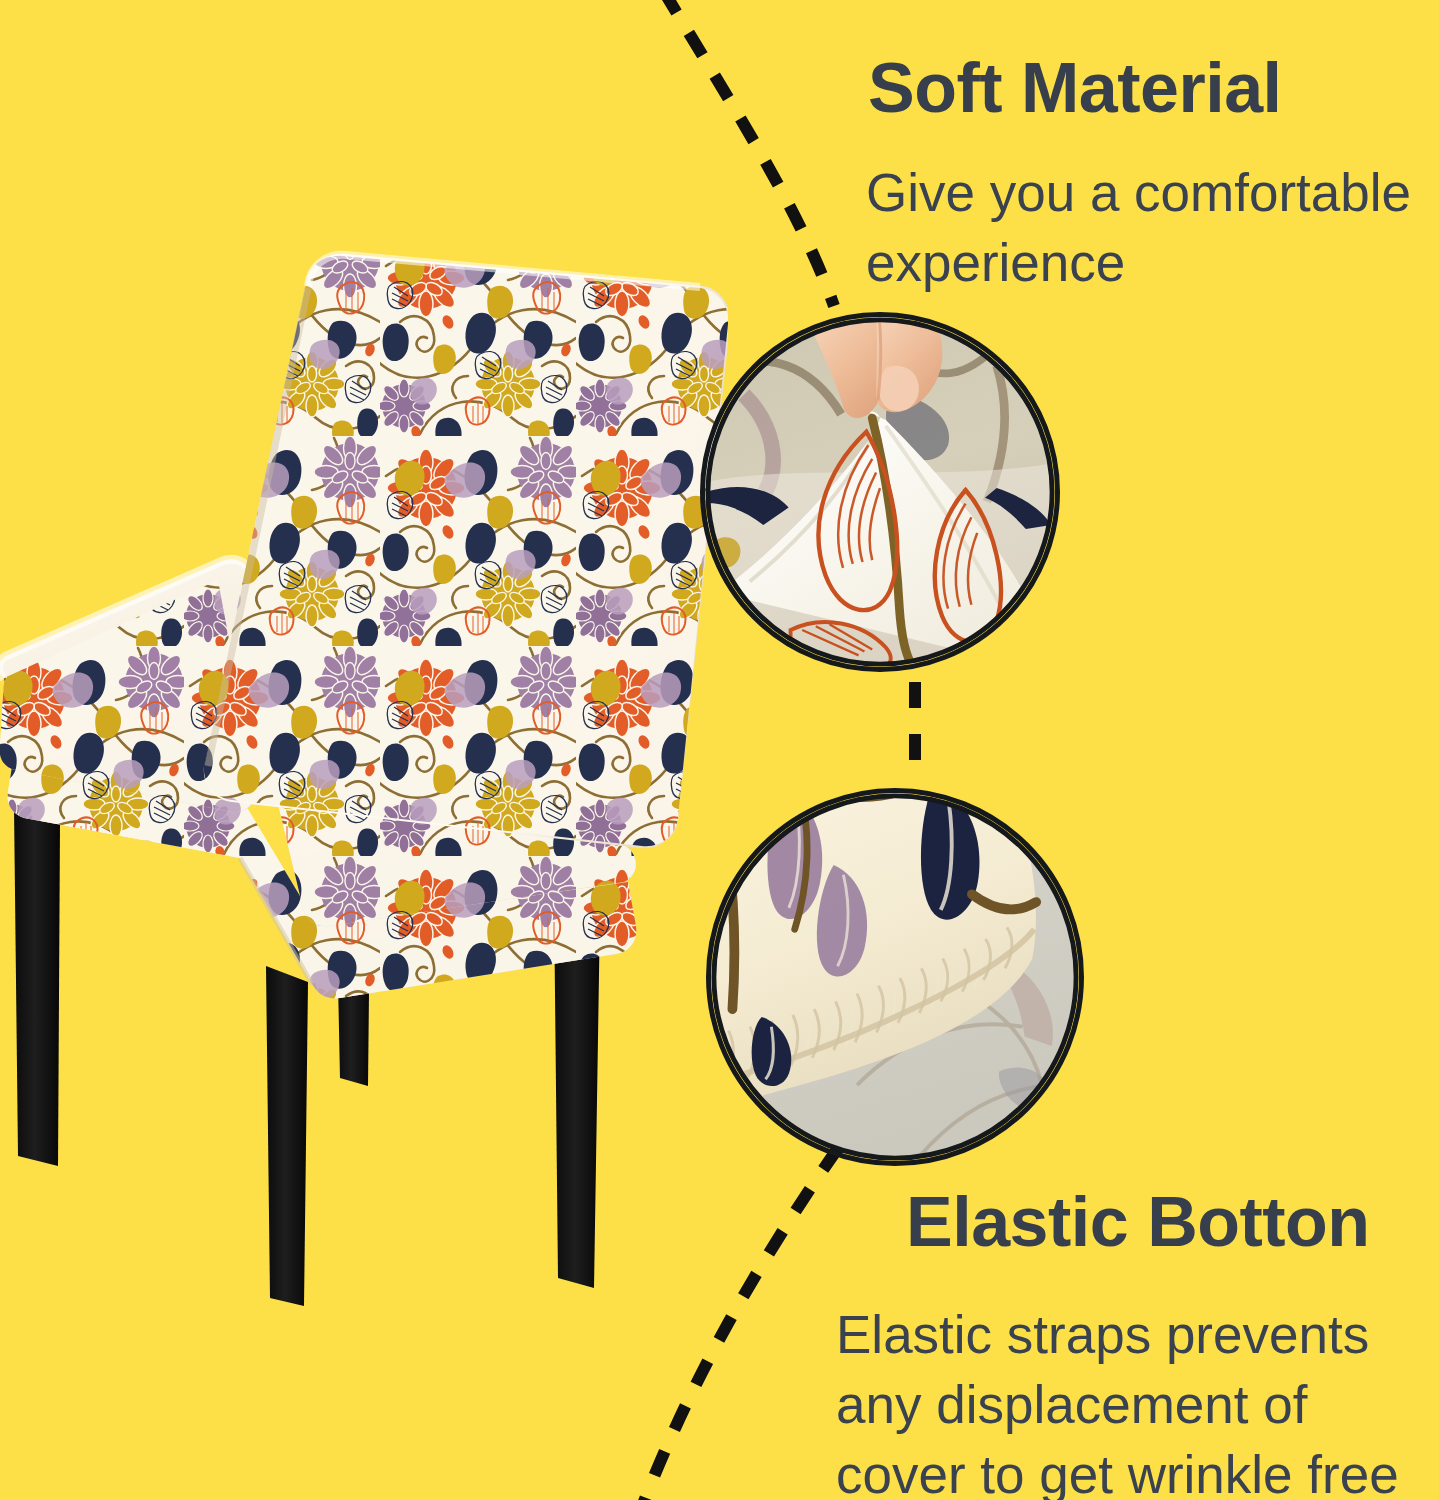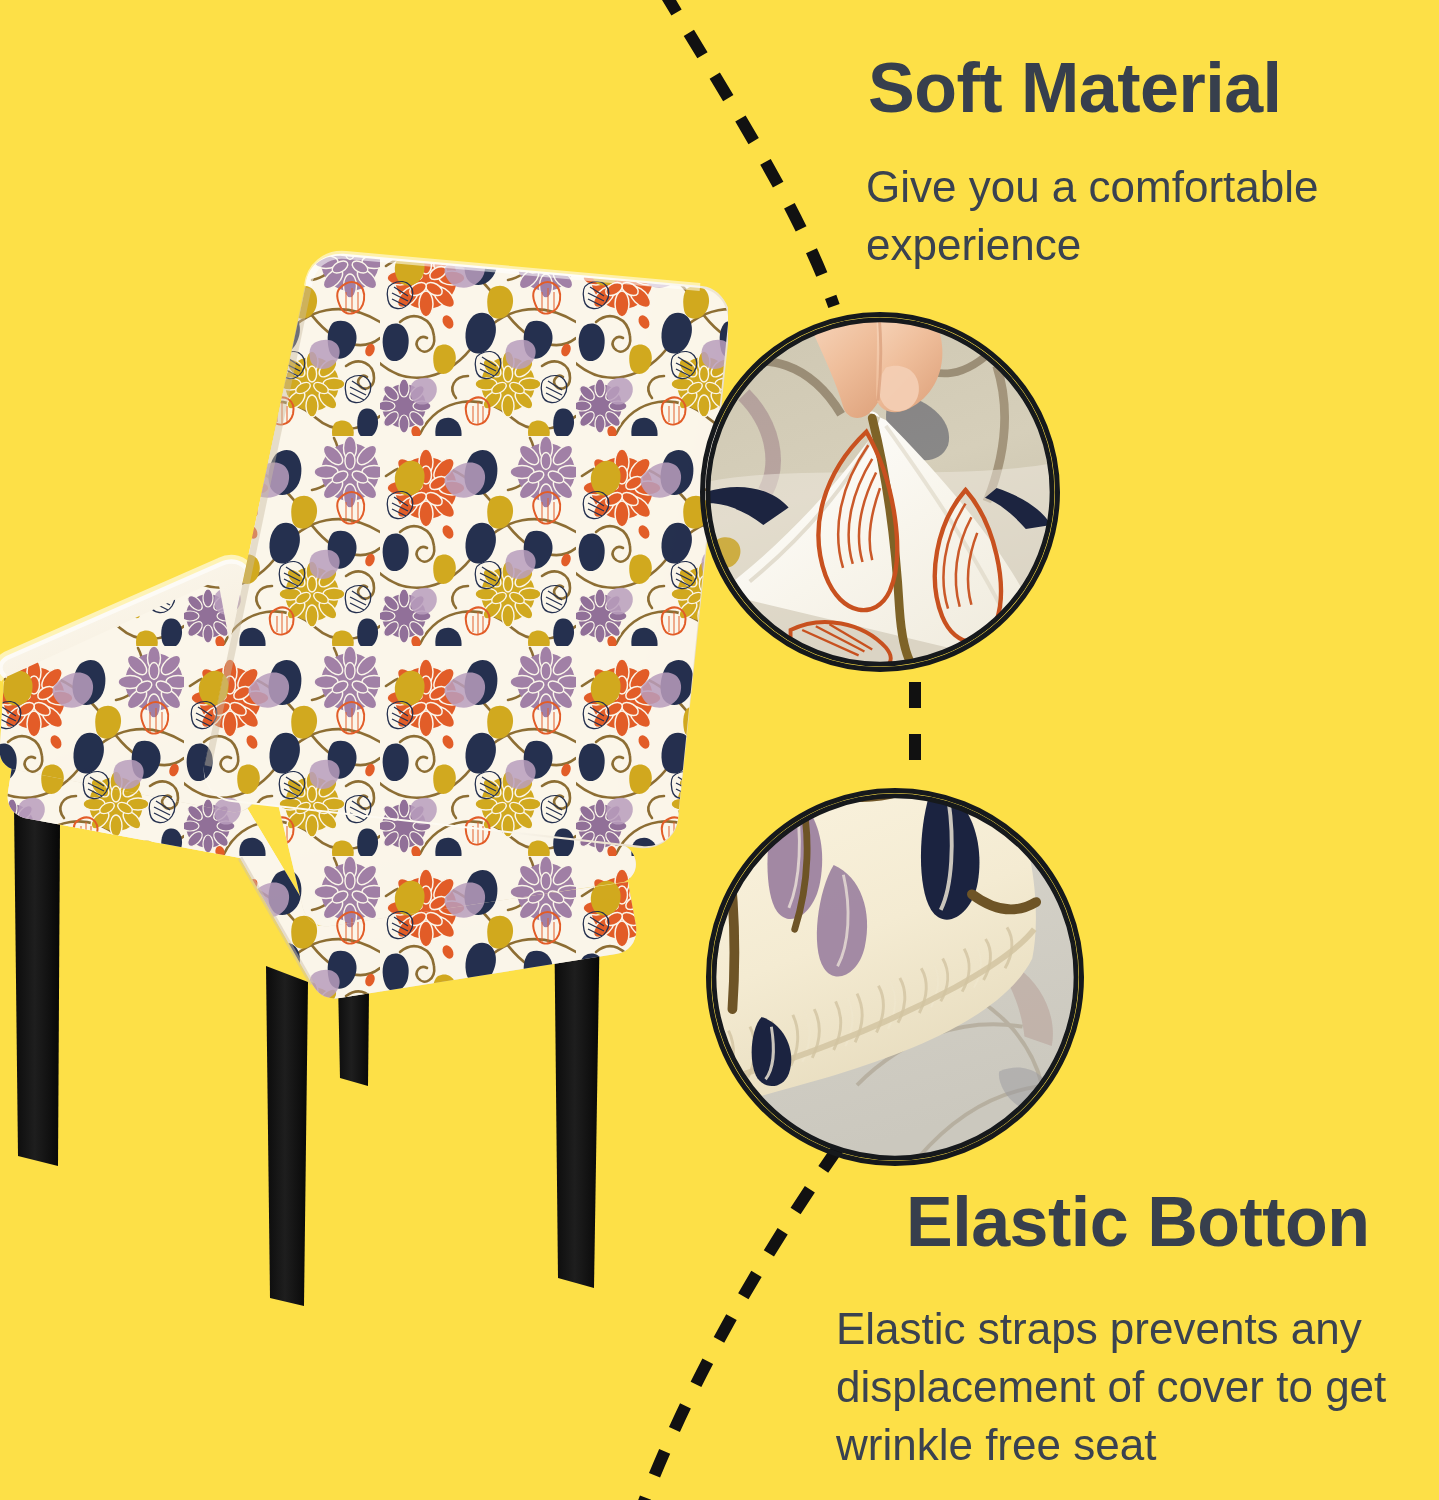--- a/index.html
+++ b/index.html
@@ -15,21 +15,21 @@
     font-weight:700;
     font-size:70px;
     line-height:1.05;
     letter-spacing:-0.5px;
     white-space:nowrap;
   }
   .body-copy{
     position:absolute;
     color:#3A4250;
     font-weight:400;
-    font-size:44px;
+    font-size:53px;
     line-height:1.32;
     width:565px;
   }
   #hl-top{left:868px;top:52px;}
   #bc-top{left:866px;top:158px;}
   #hl-bottom{left:906px;top:1186px;}
   #bc-bottom{left:836px;top:1300px;}
 
   
   #dash-layer{position:absolute;left:0;top:0;width:1439px;height:1500px;pointer-events:none;}

